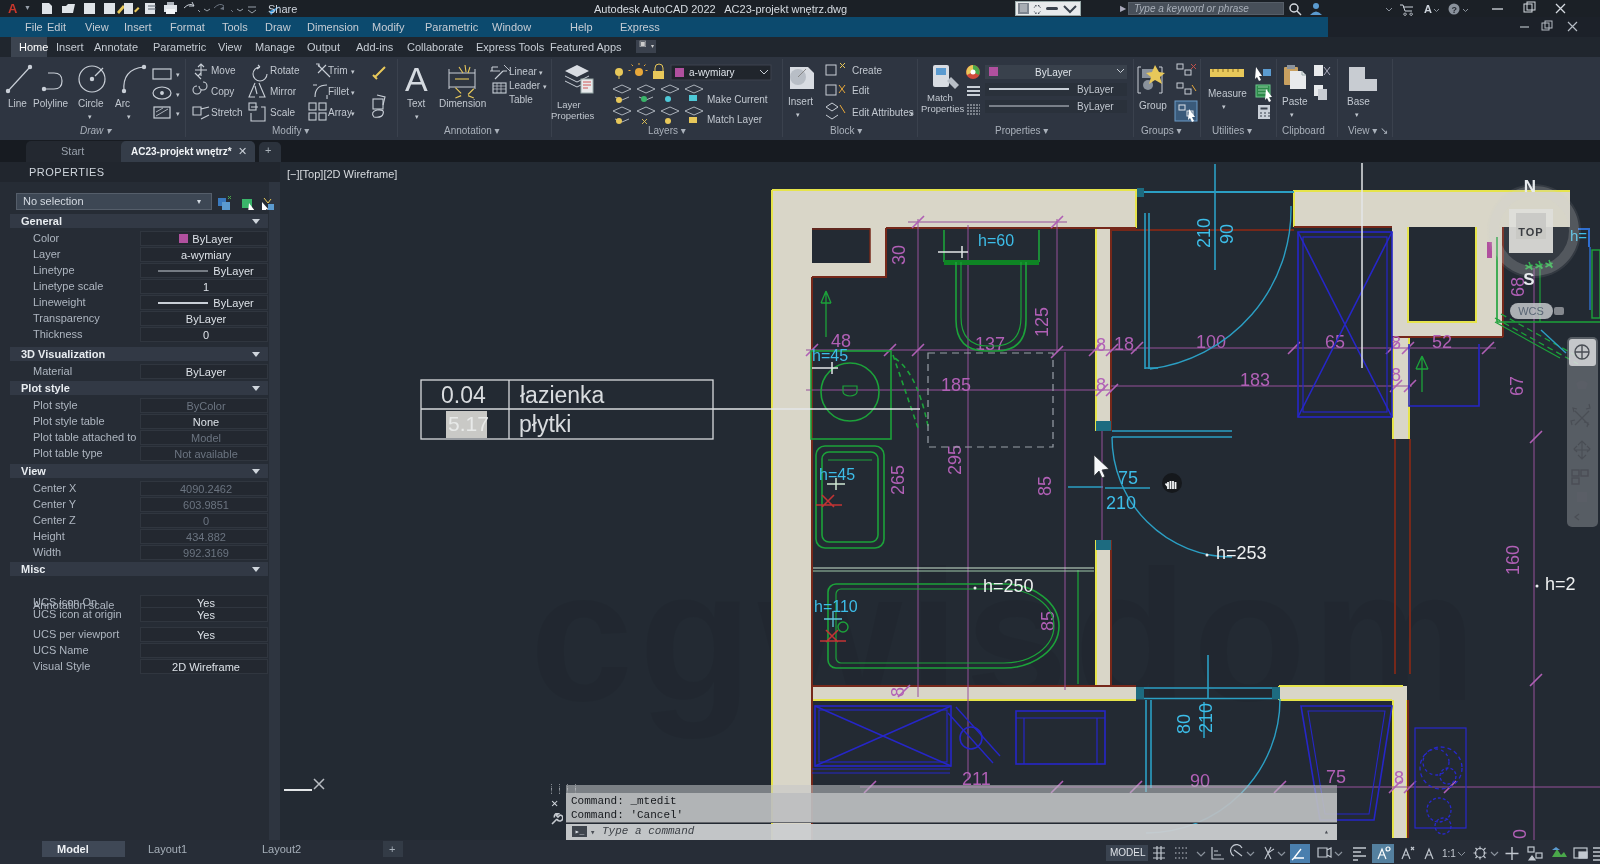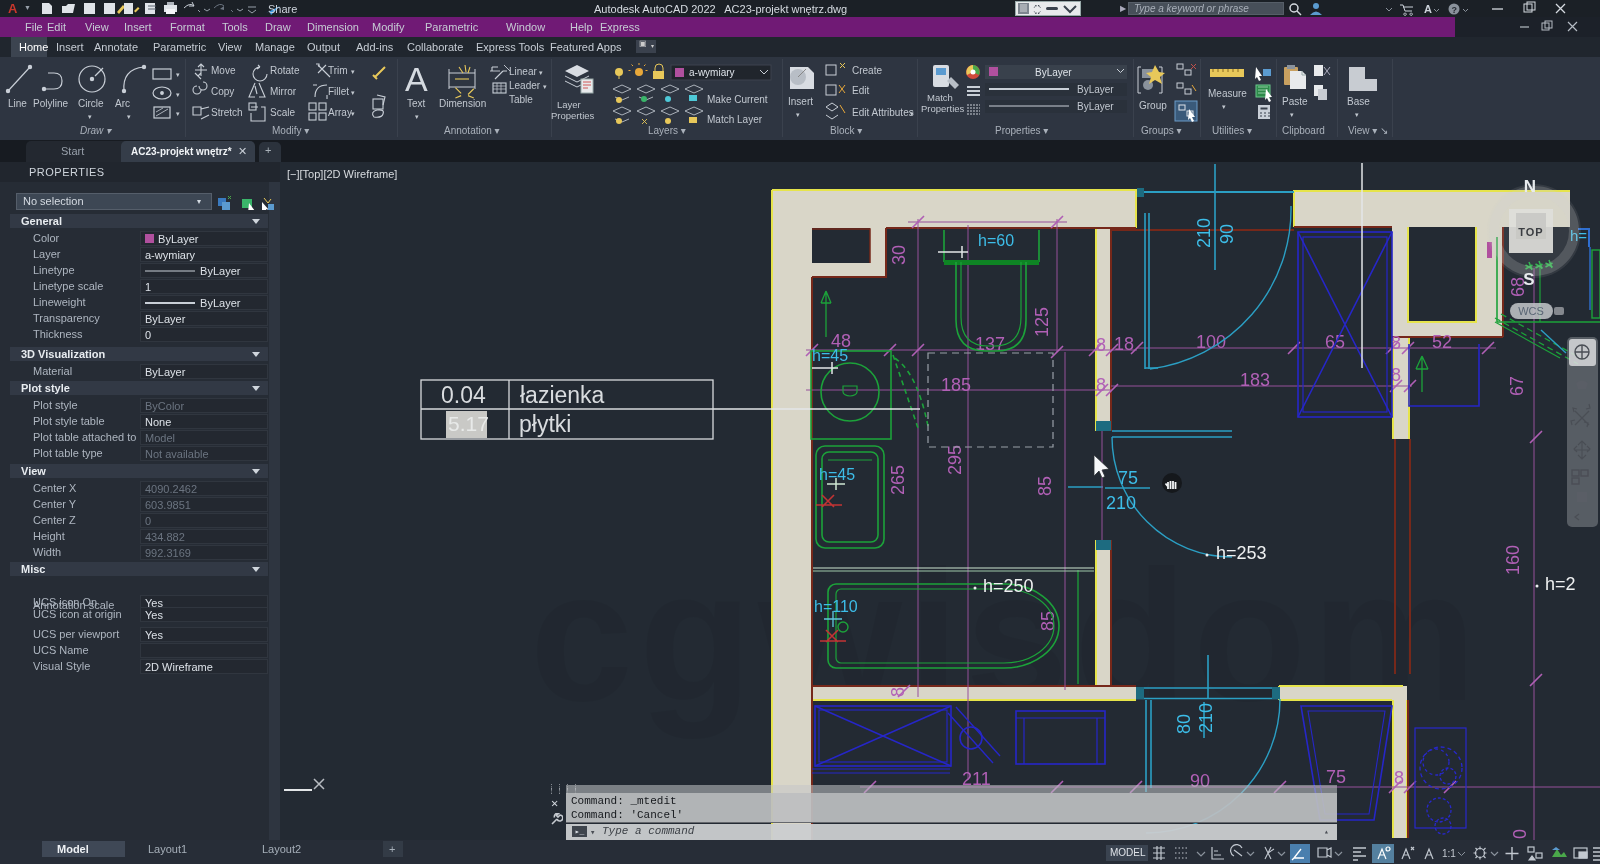--- a/index.html
+++ b/index.html
@@ -2,38 +2,38 @@
 <html><head>
 <meta charset="utf-8">
 <style>
   html,body{margin:0;padding:0;background:#1c2129;}
   *{box-sizing:border-box;}
   #root{position:relative;width:1600px;height:864px;overflow:hidden;
     font-family:"Liberation Sans",sans-serif;color:#ccd2da;}
   .abs{position:absolute;}
   
   #titlebar{position:absolute;left:0;top:0;width:1600px;height:17px;background:#1b2026;}
-  #menubar{position:absolute;left:0;top:17px;width:1455px;height:20px;background:#701a75;
+  #menubar{position:absolute;left:0;top:17px;width:1328px;height:20px;background:#0c4a6e;
     font-size:11px;color:#c6ccd4;}
   #menubar span{position:absolute;top:4px;}
   #ribbontabs{position:absolute;left:0;top:37px;width:1600px;height:20px;background:#20262e;
     font-size:11px;color:#c6ccd4;}
   #ribbontabs span{position:absolute;top:4px;}
   #ribbon{position:absolute;left:0;top:57px;width:1600px;height:83px;background:#2e3541;
     font-size:10px;color:#c2c8d0;}
   .vsep{position:absolute;top:2px;height:78px;width:1px;background:#232831;border-right:1px solid #3a414d;}
   .plabel{position:absolute;top:68px;font-size:10px;color:#aab1bb;}
   #filetabs{position:absolute;left:0;top:140px;width:1600px;height:22px;background:#171b21;font-size:11px;}
   
   #palette{position:absolute;left:0;top:162px;width:280px;height:678px;background:#262c35;font-size:11px;}
   .sechead{position:absolute;left:10px;width:258px;height:14px;background:#323945;color:#e8ecf0;
     font-weight:bold;font-size:11px;padding:0px 0 0 11px;line-height:14px;}
   .sechead:after{content:"";position:absolute;right:8px;top:5px;border-left:4px solid transparent;
     border-right:4px solid transparent;border-top:5px solid #cfd5dc;}
-  .prow{position:absolute;left:10px;width:258px;height:15px;line-height:15px;}
+  .prow{position:absolute;left:10px;width:258px;height:15px;line-height:15px;text-align:center;}
   .prow .lab{position:absolute;left:23px;color:#aeb6c0;}
   .prow .val{position:absolute;left:130px;width:128px;height:15px;background:#232830;
     border:1px solid #30363f;color:#dde2e8;padding-left:4px;line-height:14px;}
   .prow .gray{color:#6b7480;}
   
   #canvas{position:absolute;left:280px;top:162px;width:1320px;height:678px;background:#232a33;}
   
   #cmdwin{position:absolute;font-family:"Liberation Mono",monospace;font-size:11px;color:#15181c;}
   
   #statusbar{position:absolute;left:0;top:840px;width:1600px;height:24px;background:#272d37;font-size:11px;}
@@ -111,23 +111,23 @@
     <span style="left:25px;">File</span>
       <span style="left:47px;">Edit</span>
       <span style="left:85px;">View</span>
     <span style="left:124px;">Insert</span>
       <span style="left:170px;">Format</span>
       <span style="left:222px;">Tools</span>
     <span style="left:265px;">Draw</span>
       <span style="left:307px;">Dimension</span>
       <span style="left:372px;">Modify</span>
     <span style="left:425px;">Parametric</span>
-      <span style="left:506px;">Window</span>
+      <span style="left:492px;">Window</span>
       <span style="left:548px;padding-left:22px;">Help</span>
-    <span style="left:600px;">Express</span>
+    <span style="left:620px;">Express</span>
     <svg class="abs" style="left:1516px;top:3px;" width="84" height="14" viewBox="0 0 84 14">
       <path d="M4 7 h9" stroke="#b5bcc4" stroke-width="1.2"></path>
       <rect x="26" y="3" width="7" height="7" fill="none" stroke="#b5bcc4"></rect>
         <rect x="29" y="1" width="7" height="7" fill="none" stroke="#b5bcc4"></rect>
       <path d="M52 2 l9 9 m0 -9 l-9 9" stroke="#b5bcc4" stroke-width="1.2"></path>
     </svg>
   </div>
   <div id="ribbontabs">
     <span class="abs" style="left:11px;top:0;width:36px;height:20px;background:#3c4450;"></span>
     <span style="left:19px;color:#fff;">Home</span>

